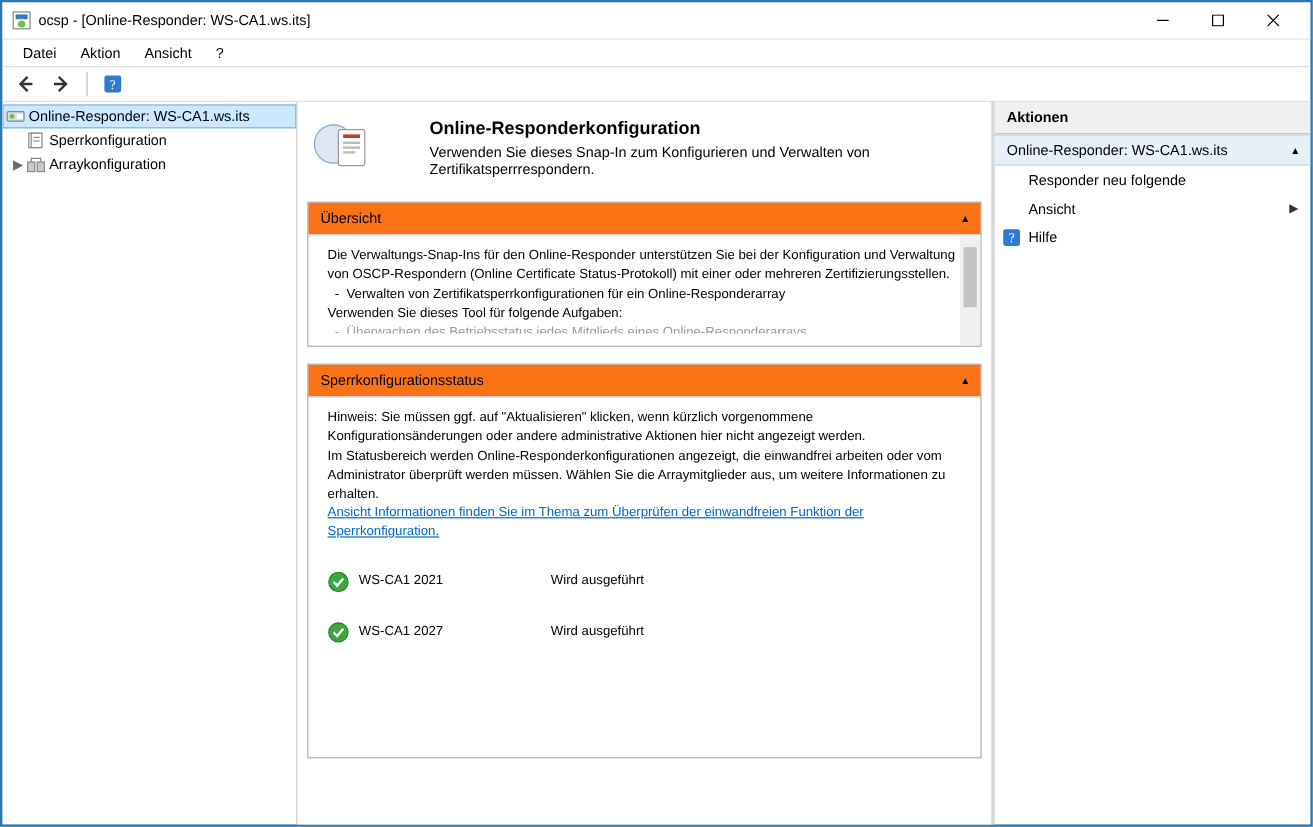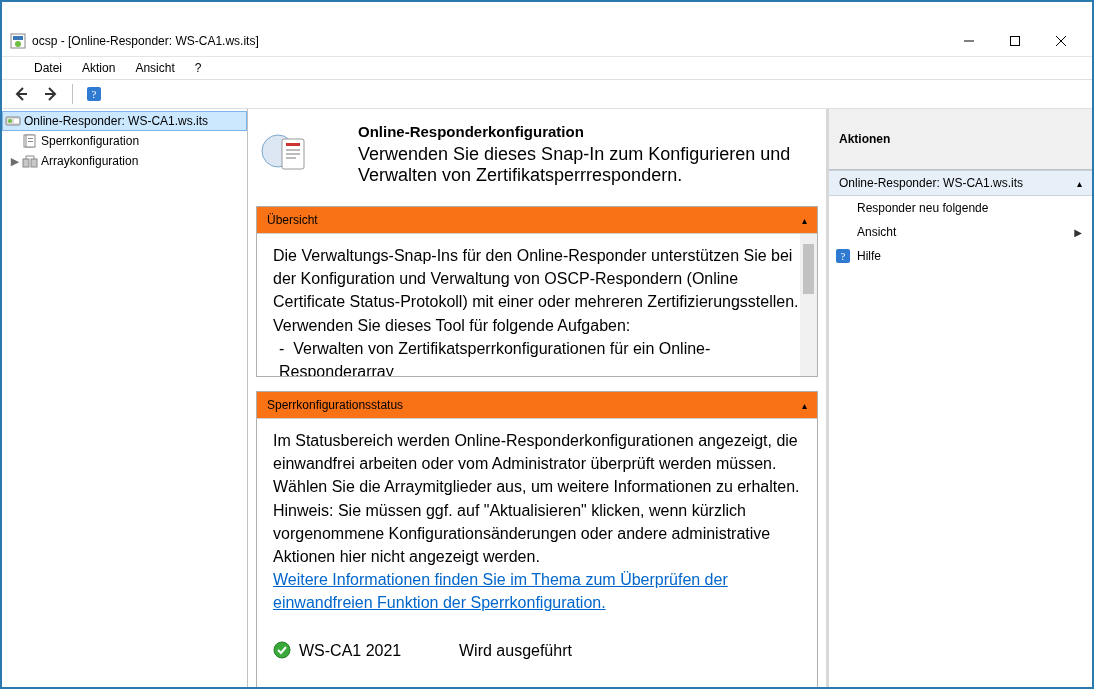--- a/index.html
+++ b/index.html
@@ -1,58 +1,58 @@
 <!DOCTYPE html>
 <html><head>
 <meta charset="utf-8">
 <style>
   html,body{margin:0;padding:0;font-family:"Segoe UI",Tahoma,sans-serif;font-size:12px;color:#000;background:#fff;}
   body{width:1094px;height:689px;overflow:hidden;border:2px solid #2a7ab0;box-sizing:border-box;position:relative;}
   
-  .titlebar{height:30px;background:#fff;display:flex;align-items:center;padding:0 8px;border-bottom:1px solid #e5e5e5;margin-top:24px;}
+  .titlebar{height:30px;background:#fff;display:flex;align-items:center;padding:0 8px;border-bottom:1px solid #e5e5e5;}
   .titlebar .app-icon{width:16px;height:16px;margin-right:6px;}
   .titlebar .title-text{flex:1;font-size:12px;}
   .win-controls{display:flex;}
   .win-controls div{width:46px;height:30px;display:flex;align-items:center;justify-content:center;font-family:sans-serif;}
   
-  .menubar{height:22px;display:flex;align-items:center;padding:0 24px;gap:4px;}
+  .menubar{height:22px;display:flex;align-items:center;padding:0 9px;gap:4px;}
   .menubar .menu-item{padding:2px 8px;cursor:default;}
   
   .toolbar{height:28px;border-top:1px solid #e0e0e0;border-bottom:1px solid #e0e0e0;display:flex;align-items:center;padding:0 6px;gap:4px;}
   .toolbar .tbtn{width:24px;height:24px;display:flex;align-items:center;justify-content:center;border:1px solid transparent;}
   .toolbar .sep{width:1px;height:20px;background:#c0c0c0;margin:0 4px;}
   
   .main{display:flex;height:calc(100% - 30px - 22px - 28px);}
   .tree-pane{width:245px;border-right:1px solid #c0c0c0;padding:2px 0;overflow:auto;}
   .tree-node{display:flex;align-items:center;height:18px;padding:1px 3px;white-space:nowrap;}
   .tree-node.selected{background:#cce8ff;border:1px solid #7eb4ea;padding:0 2px;}
   .tree-node .expander{width:14px;text-align:center;color:#6d6d6d;font-size:11px;cursor:default;}
   .tree-node .ticon{width:16px;height:16px;margin-right:3px;flex:none;}
   .tree-indent-1{padding-left:6px;}
   
   .center-pane{flex:1;background:#fff;overflow:auto;padding:6px;}
   .header-row{display:flex;align-items:center;padding:4px 6px 16px 6px;gap:40px;}
   .header-row .big-icon{width:48px;height:48px;margin-right:10px;flex:none;}
   .header-row h1{font-size:15px;font-weight:bold;margin:4px 0 4px 0;}
-  .header-row .subtitle{font-size:18px;}
+  .header-row .subtitle{font-size:12px;}
   .panel{border:1px solid #b0b0b0;margin:4px 2px 14px 2px;position:relative;}
   .panel-header{background:#f97316;border-bottom:1px solid #d0d0d0;padding:6px 10px;font-size:12px;display:flex;align-items:center;justify-content:space-between;cursor:default;}
   .panel-header .chev{font-size:10px;}
-  .panel-body{padding:10px 16px;font-size:16px;line-height:1.45;position:relative;}
+  .panel-body{padding:10px 16px;font-size:11px;line-height:1.45;position:relative;}
   .panel-body.scroll{max-height:122px;overflow:hidden;}
   .fake-scrollbar{position:absolute;right:0;top:0;bottom:0;width:17px;background:#f0f0f0;}
   .fake-scrollbar .thumb{position:absolute;top:10px;left:3px;right:3px;height:50px;background:#c2c2c2;}
   .link{color:#0066cc;text-decoration:underline;cursor:pointer;}
   .config-row{display:flex;align-items:center;margin-top:24px;}
   .config-row .status-icon{width:18px;height:18px;margin-right:8px;flex:none;}
   .config-row .cname{width:160px;}
   .config-row .cstatus{}
   
   .actions-pane{width:263px;border-left:3px solid #d8d8d8;display:flex;flex-direction:column;}
-  .actions-title{background:#f0f0f0;border-bottom:1px solid #c0c0c0;padding:23px 10px;font-weight:bold;}
+  .actions-title{background:#f0f0f0;border-bottom:1px solid #c0c0c0;padding:6px 10px;font-weight:bold;}
   .actions-section-hdr{background:#e7eff8;border-top:1px solid #c8d4e3;border-bottom:1px solid #c8d4e3;padding:5px 10px;display:flex;align-items:center;justify-content:space-between;}
   .actions-section-hdr .chev{font-size:10px;}
   .action-item{padding:5px 10px 5px 28px;position:relative;cursor:default;display:flex;align-items:center;}
   .action-item .aicon{position:absolute;left:6px;width:16px;height:16px;}
   .action-item .arrow{margin-left:auto;font-size:10px;color:#333;}
   
   svg{display:block;}
 </style>
 </head>
 <body>
@@ -169,38 +169,38 @@
       </div>
     </div>
 
     <div class="panel">
       <div class="panel-header">
         <span>Übersicht</span>
         <span class="chev">▴</span>
       </div>
       <div class="panel-body scroll">
         <div>Die Verwaltungs-Snap-Ins für den Online-Responder unterstützen Sie bei der Konfiguration und Verwaltung von OSCP-Respondern (Online Certificate Status-Protokoll) mit einer oder mehreren Zertifizierungsstellen.</div>
+        <div style="padding-left:6px;">-&nbsp;&nbsp;<span>Verwalten von Zertifikatsperrkonfigurationen für ein Online-Responderarray</span></div>
         <div>Verwenden Sie dieses Tool für folgende Aufgaben:</div>
-        <div style="padding-left:6px;">-&nbsp;&nbsp;<span>Verwalten von Zertifikatsperrkonfigurationen für ein Online-Responderarray</span></div>
         <div style="padding-left:6px;color:#999;overflow:hidden;height:8px;">-&nbsp;&nbsp;<span>Überwachen des Betriebsstatus jedes Mitglieds eines Online-Responderarrays</span></div>
         <div class="fake-scrollbar">
             <div class="thumb"></div>
           </div>
       </div>
     </div>
 
     <div class="panel">
       <div class="panel-header">
         <span>Sperrkonfigurationsstatus</span>
         <span class="chev">▴</span>
       </div>
       <div class="panel-body" style="min-height:280px;">
+        <div>Hinweis: Sie müssen ggf. auf "Aktualisieren" klicken, wenn kürzlich vorgenommene Konfigurationsänderungen oder andere administrative Aktionen hier nicht angezeigt werden.</div>
         <div>Im Statusbereich werden Online-Responderkonfigurationen angezeigt, die einwandfrei arbeiten oder vom Administrator überprüft werden müssen. Wählen Sie die Arraymitglieder aus, um weitere Informationen zu erhalten.</div>
-        <div>Hinweis: Sie müssen ggf. auf "Aktualisieren" klicken, wenn kürzlich vorgenommene Konfigurationsänderungen oder andere administrative Aktionen hier nicht angezeigt werden.</div>
-        <div><a class="link">Weitere Informationen finden Sie im Thema zum Überprüfen der einwandfreien Funktion der Sperrkonfiguration.</a></div>
+        <div><a class="link">Ansicht Informationen finden Sie im Thema zum Überprüfen der einwandfreien Funktion der Sperrkonfiguration.</a></div>
 
         <div class="config-row">
           <span class="status-icon">
               <svg width="18" height="18">
                 <circle cx="9" cy="9" r="8" fill="#39a939" stroke="#2c7d2c"></circle>
                 <path d="M5 9 L8 12 L13 6" fill="none" stroke="#fff" stroke-width="2"></path>
               </svg>
             </span>
           <span class="cname">WS-CA1 2021</span>
           <span class="cstatus">Wird ausgeführt</span>

